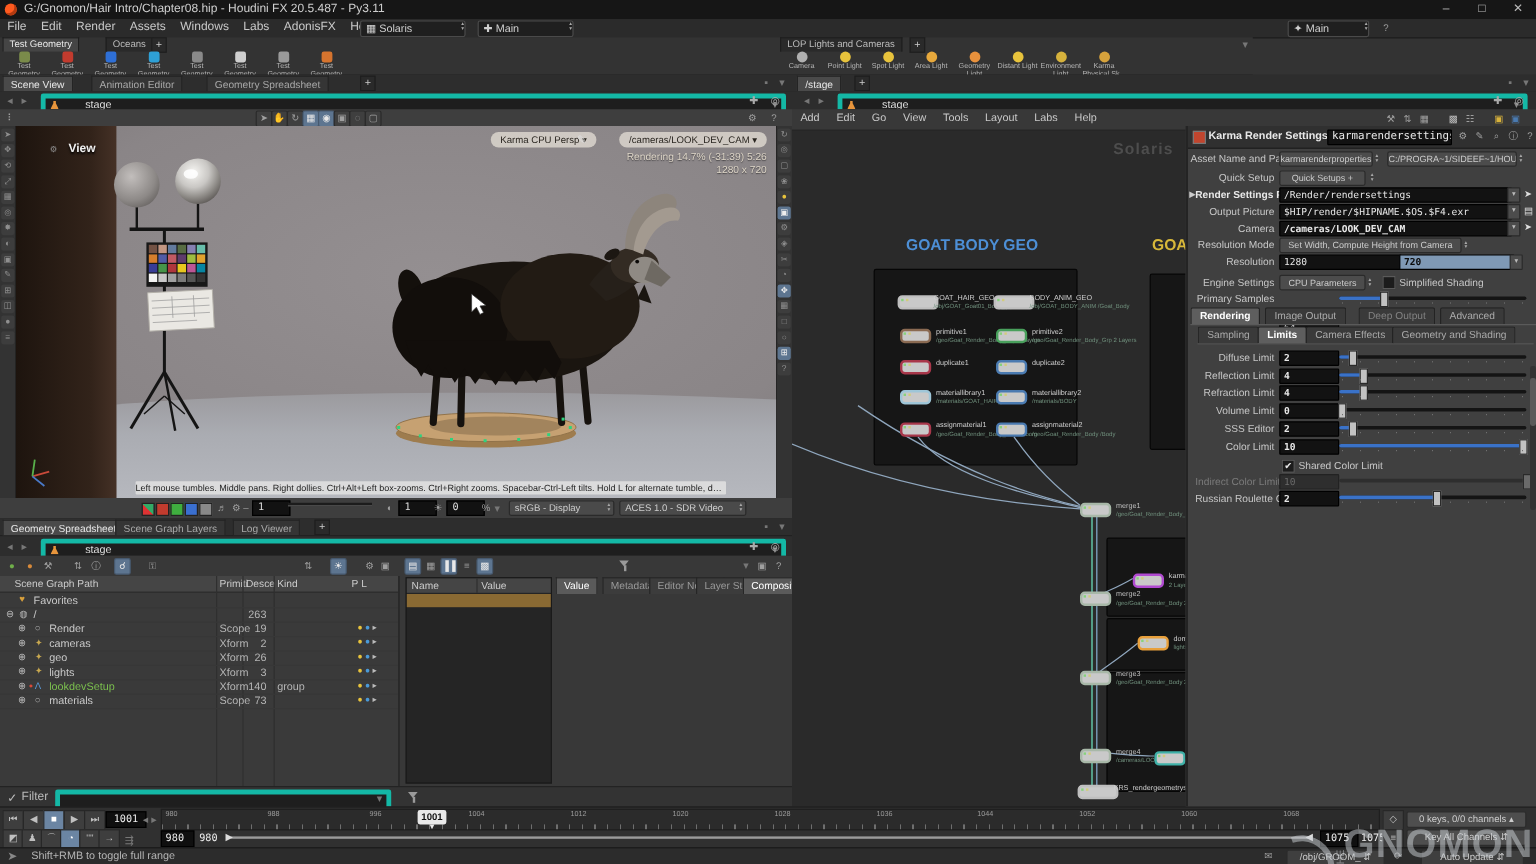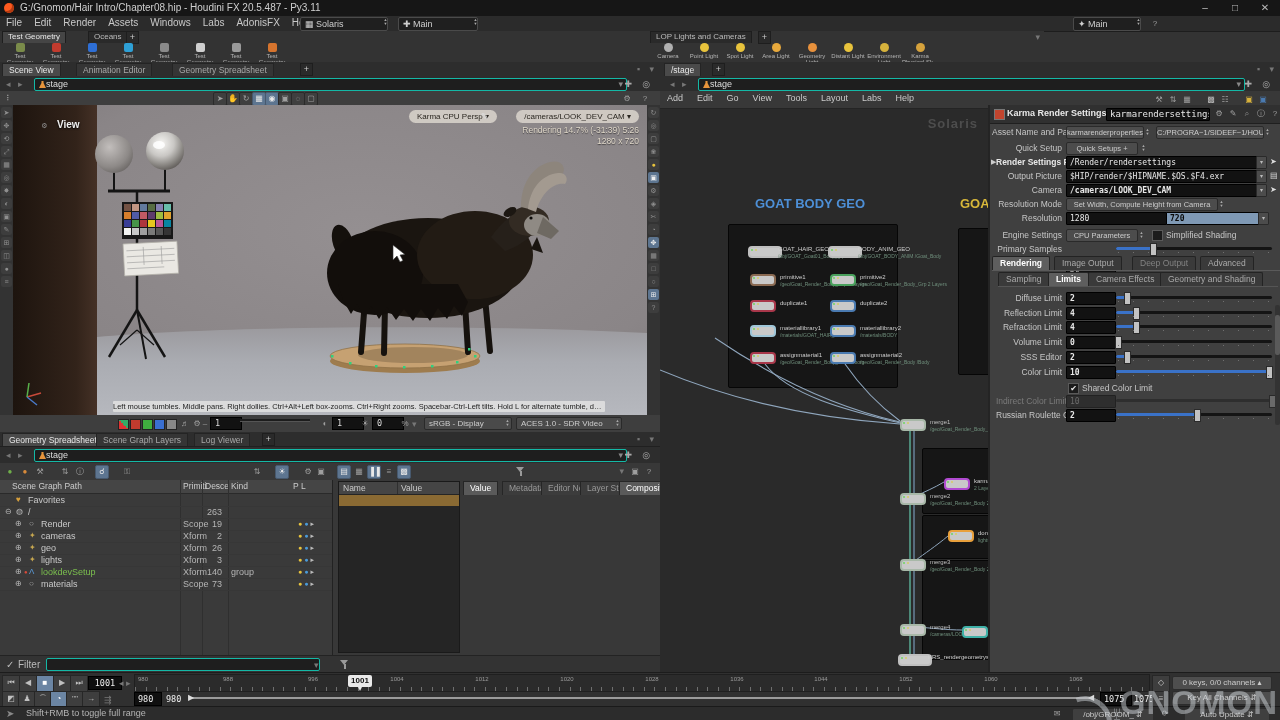--- a/index.html
+++ b/index.html
@@ -32,22 +32,22 @@
   .shtool .shicon{display:block;margin:0 auto 1px auto;width:9px;height:9px;border-radius:2px;}
   .plusbox{position:absolute;top:0;height:11px;width:11px;background:#2a2a2a;border:1px solid #1e1e1e;
            color:#ccc;text-align:center;line-height:10px;font-size:9px;}
 
   
   .ptabrow{position:absolute;height:14px;background:#2d2d2d;border-bottom:1px solid #202020;}
   .ptab{position:absolute;top:1px;height:12px;background:#353535;border:1px solid #242424;border-bottom:none;
         color:#a8a8a8;font-size:8.5px;line-height:12px;padding:0 6px;}
   .ptab.active{background:#4a4a4a;color:#e8e8e8;}
   .pathbar{position:absolute;height:16px;background:#2d2d2d;border-bottom:1px solid #202020;}
-  .pathfield{position:absolute;top:2px;height:11px;background:#1e1e1e;border:1px solid #14b8a6;border-radius:2px;
-             color:#ddd;font-size:9px;line-height:11px;padding:0 4px 0 11px;}
+  .pathfield{position:absolute;top:2px;height:11px;background:#1e1e1e;border:4px solid #14b8a6;border-radius:2px;
+             color:#ddd;font-size:9px;line-height:11px;padding:0 4px 0 33px;}
   .flask{position:absolute;left:4px;top:2px;width:7px;height:7px;background:#e8953c;
          clip-path:polygon(35% 0,65% 0,65% 30%,100% 100%,0 100%,35% 30%);}
   .navarrow{position:absolute;top:3px;color:#777;font-size:9px;}
 
   
   .icon{position:absolute;width:12px;height:12px;background:#3f3f3f;border:1px solid #2a2a2a;border-radius:2px;
         color:#9f9f9f;font-size:8px;line-height:11px;text-align:center;}
   .icon.active{background:#5d7590;border-color:#47596e;color:#e8e8e8;}
   .icon.flat{background:transparent;border-color:transparent;}
   .vicon{display:block;width:11px;height:11px;margin:2px auto;background:#3d3d3d;border-radius:2px;

